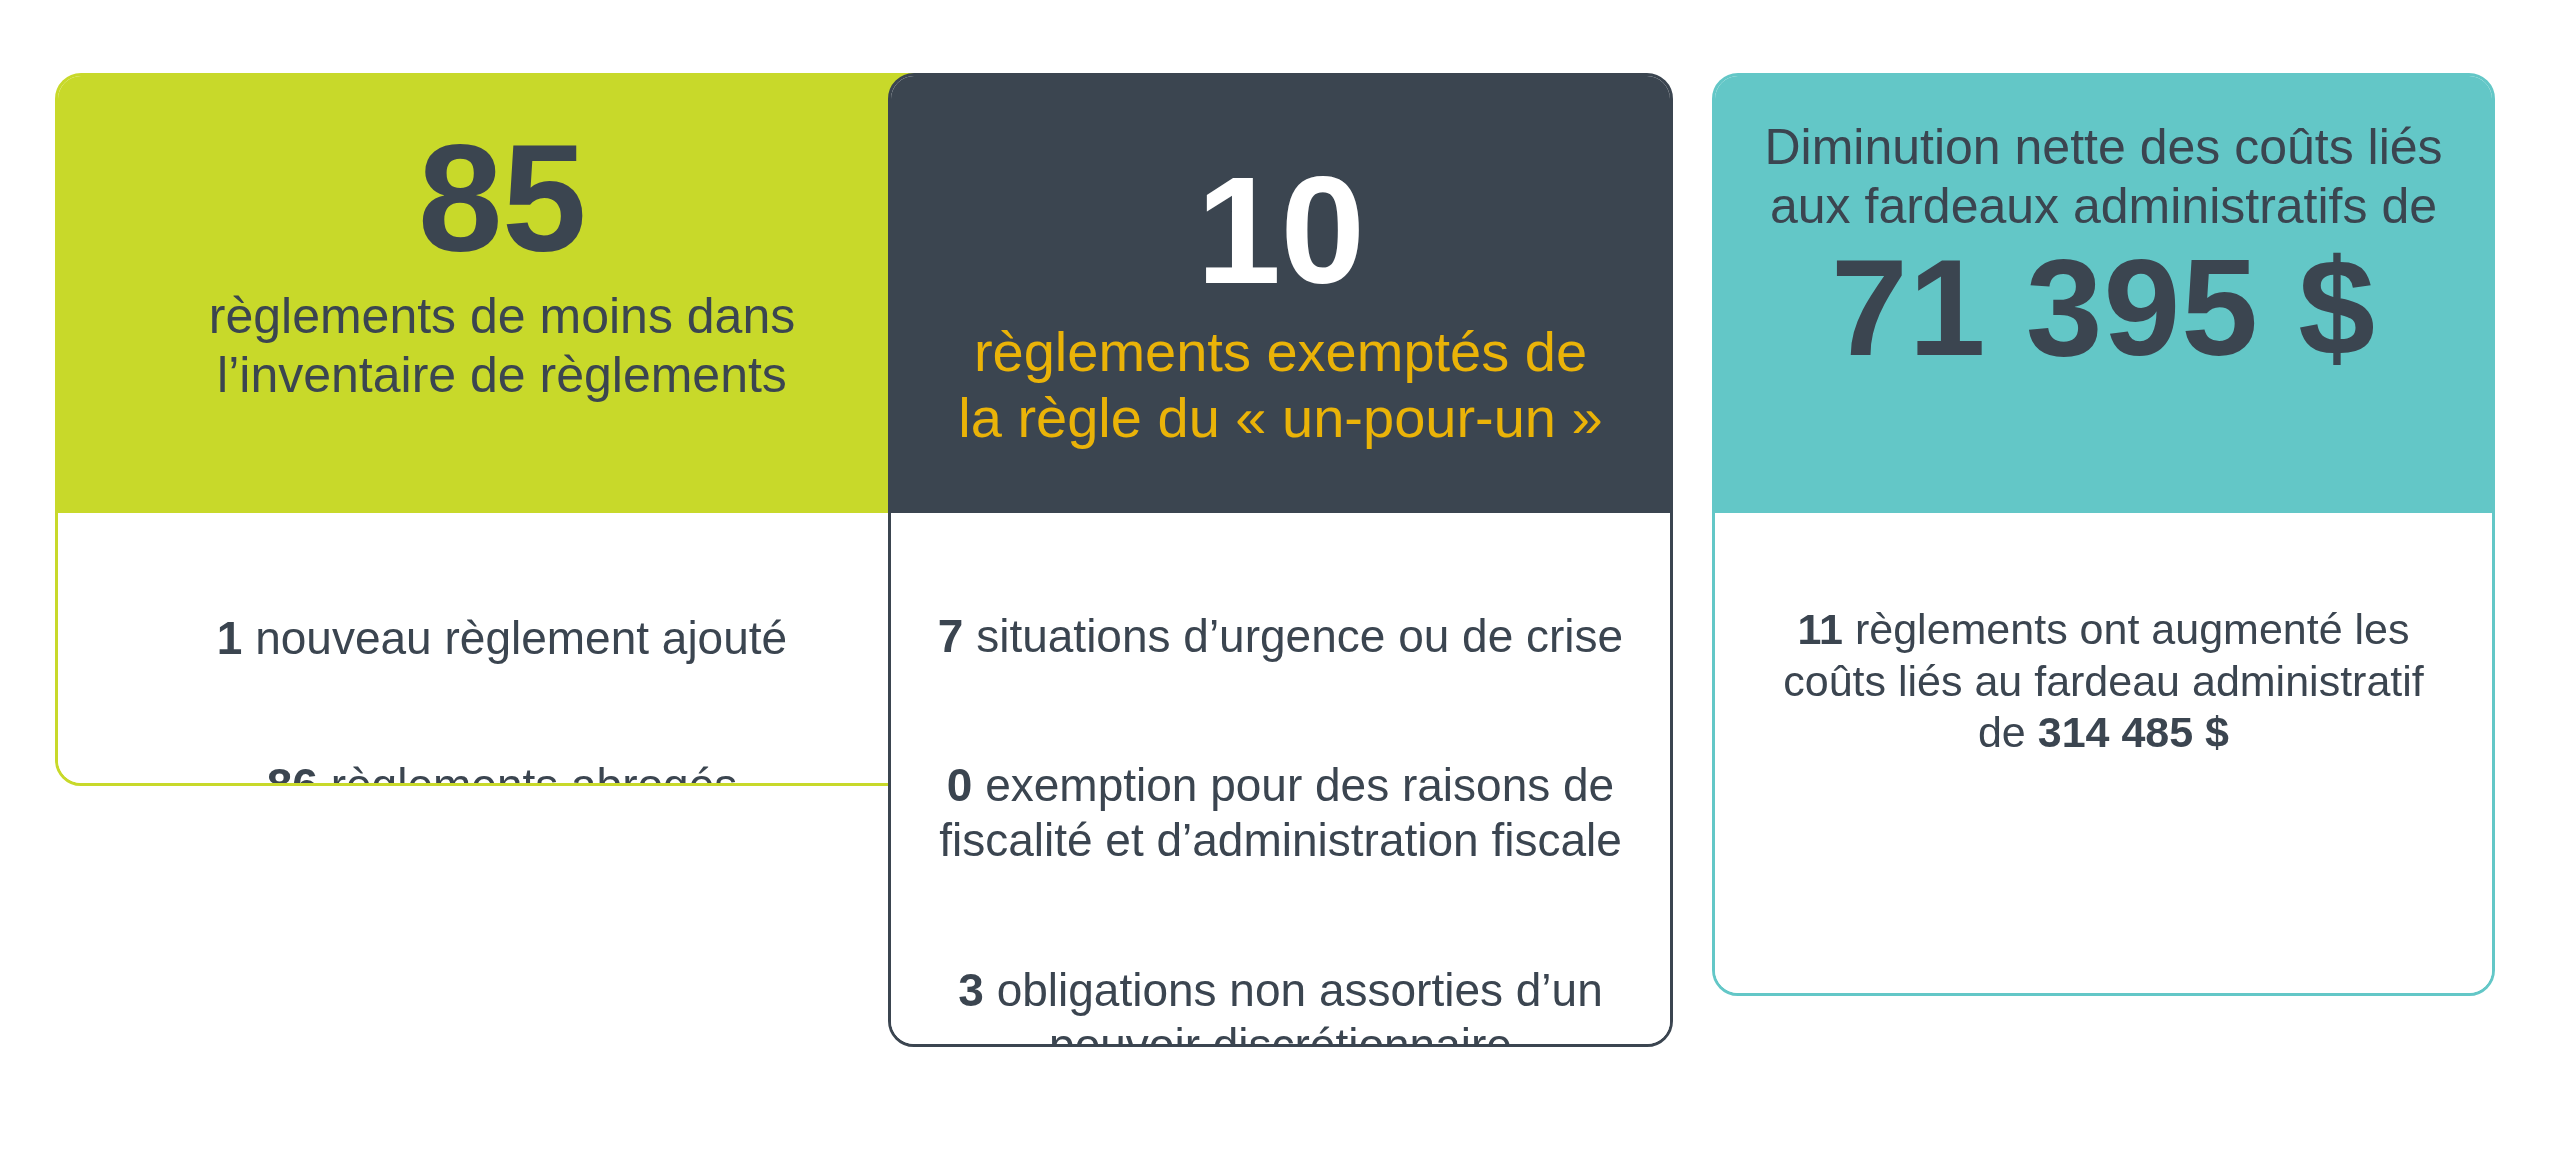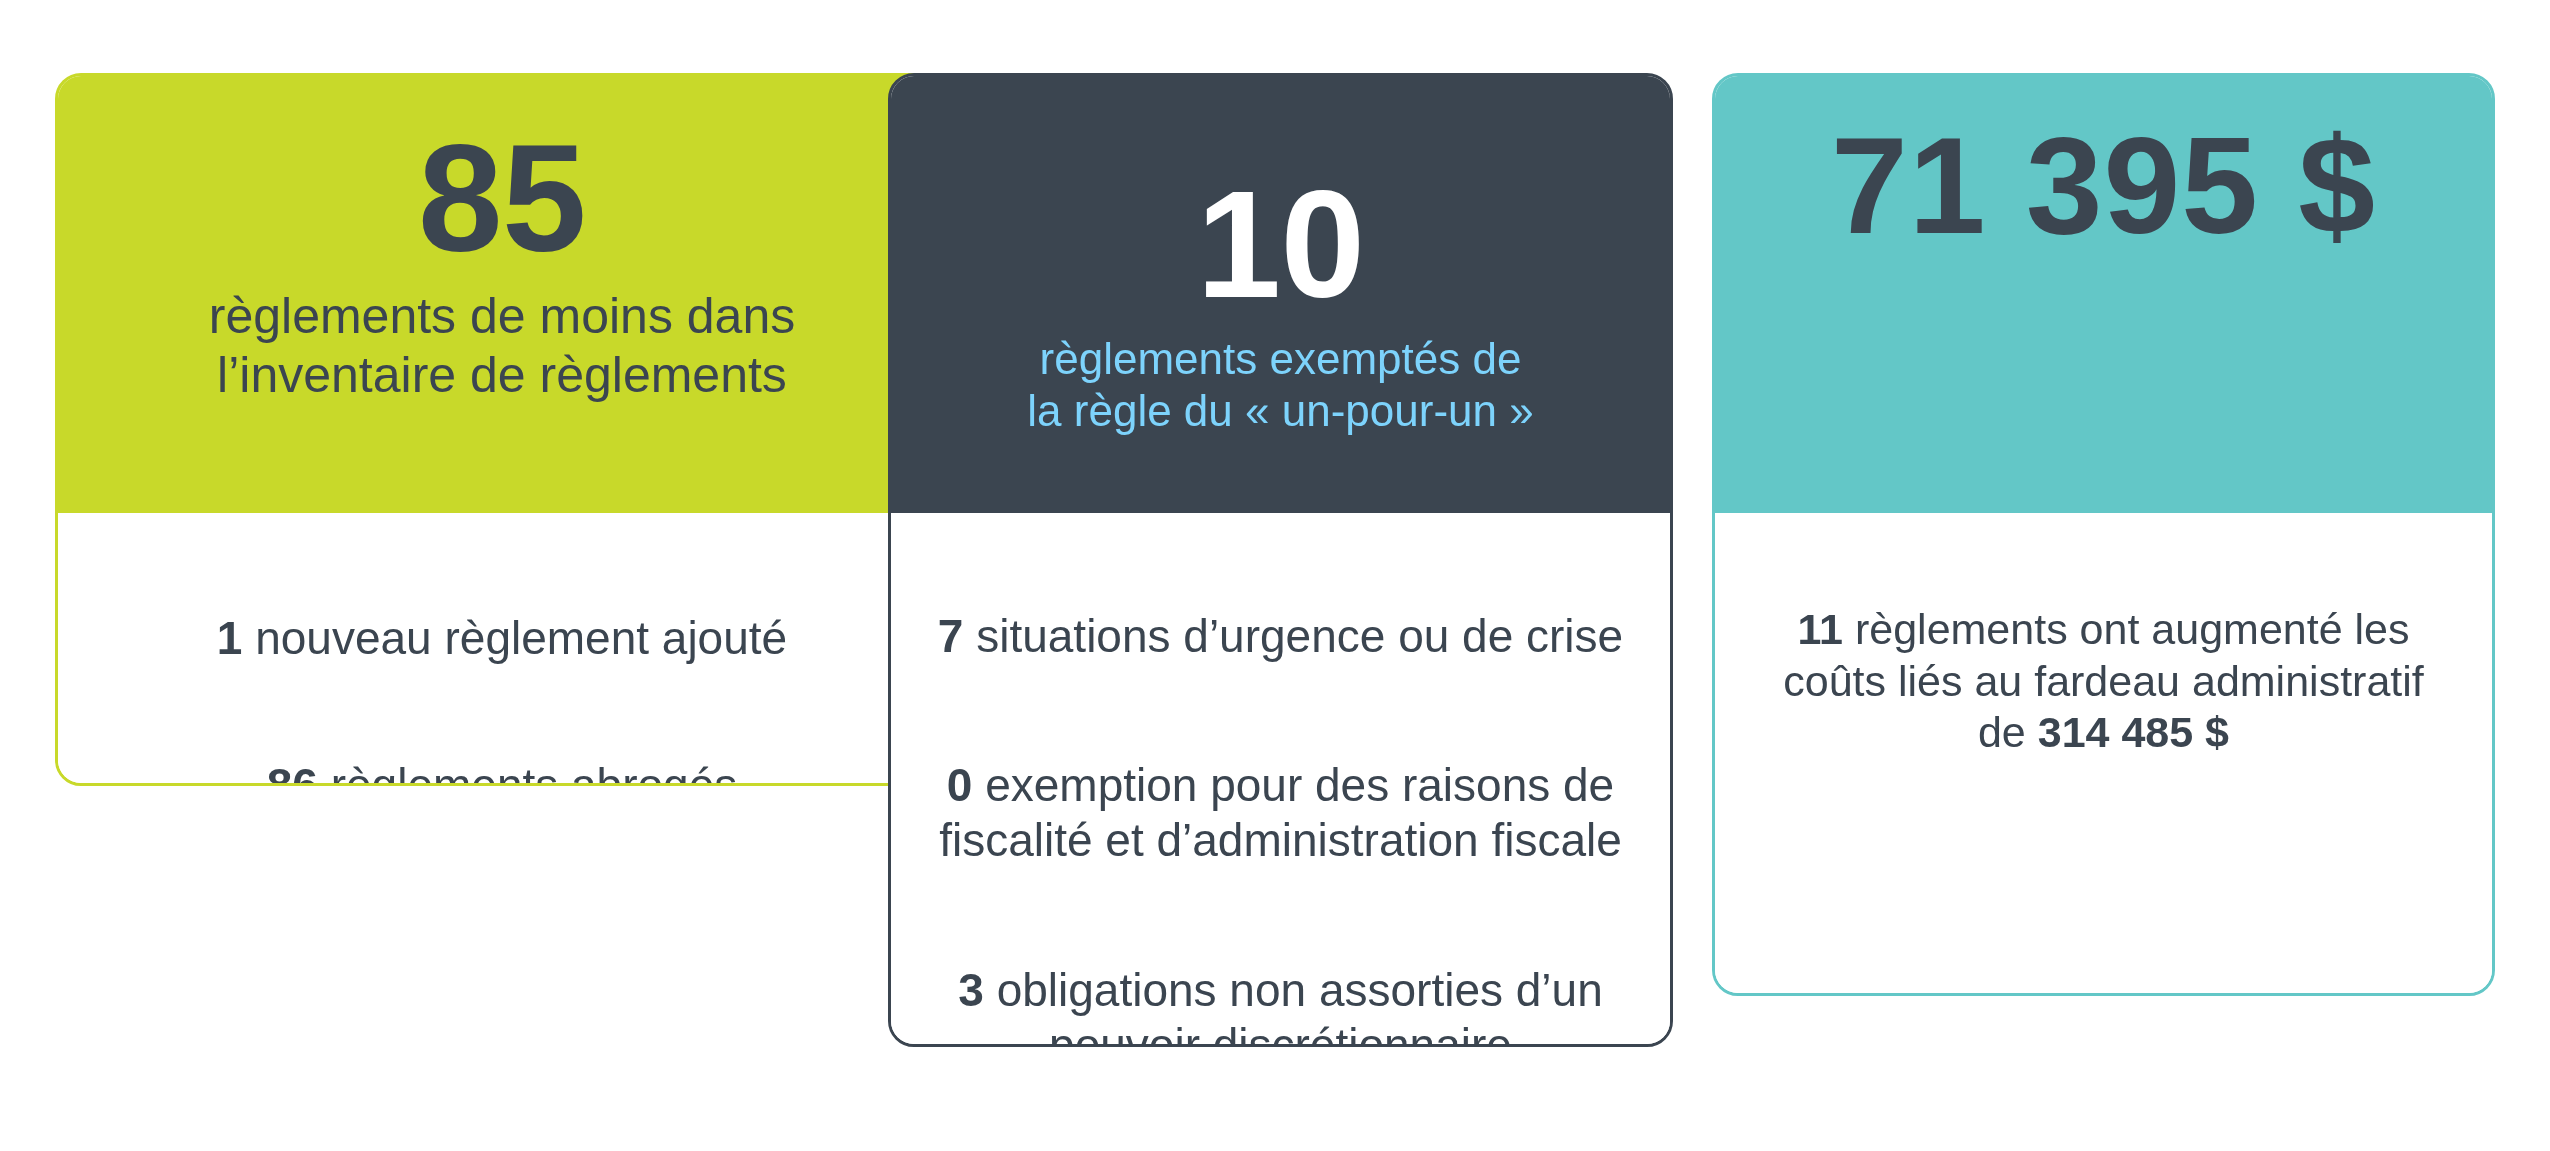--- a/index.html
+++ b/index.html
@@ -118,22 +118,22 @@
     color: #ffffff;
     padding: 48px 34px 30px;
     justify-content: center;
   }
   #card-one-for-one-exemptions .big-number {
     font-size: 152px;
     color: #ffffff;
     margin-bottom: 14px;
   }
   #card-one-for-one-exemptions .head-caption {
-    font-size: 44px;
-    color: #7dd3fc;
+    font-size: 56px;
+    color: #eab308;
     max-width: 690px;
   }
   #card-one-for-one-exemptions .card-body {
     height: 531px;
     padding: 50px 40px 0;
   }
   #card-one-for-one-exemptions .body-line { font-size: 46px; max-width: 690px; }
   #card-one-for-one-exemptions .body-line + .body-line { margin-top: 48px; }
 
   
@@ -213,20 +213,24 @@
       </p>
       <p class="body-line">
         <b>3</b><span> obligations non assorties d’un pouvoir discrétionnaire</span>
       </p>
     </div>
   </section>
 
   <section class="card" id="card-net-cost-decrease">
 
     <div class="card-head">
+      <div class="head-caption">
+        <span>Diminution nette des coûts liés</span><br>
+        <span>aux fardeaux administratifs de</span>
+      </div>
       <div class="big-number">71 395 $</div>
     </div>
 
     <div class="card-body">
       <p class="body-line">
         <b>11</b><span> règlements ont augmenté les coûts liés au fardeau administratif de </span><b>314 485 $</b>
       </p>
     </div>
   </section>
 

